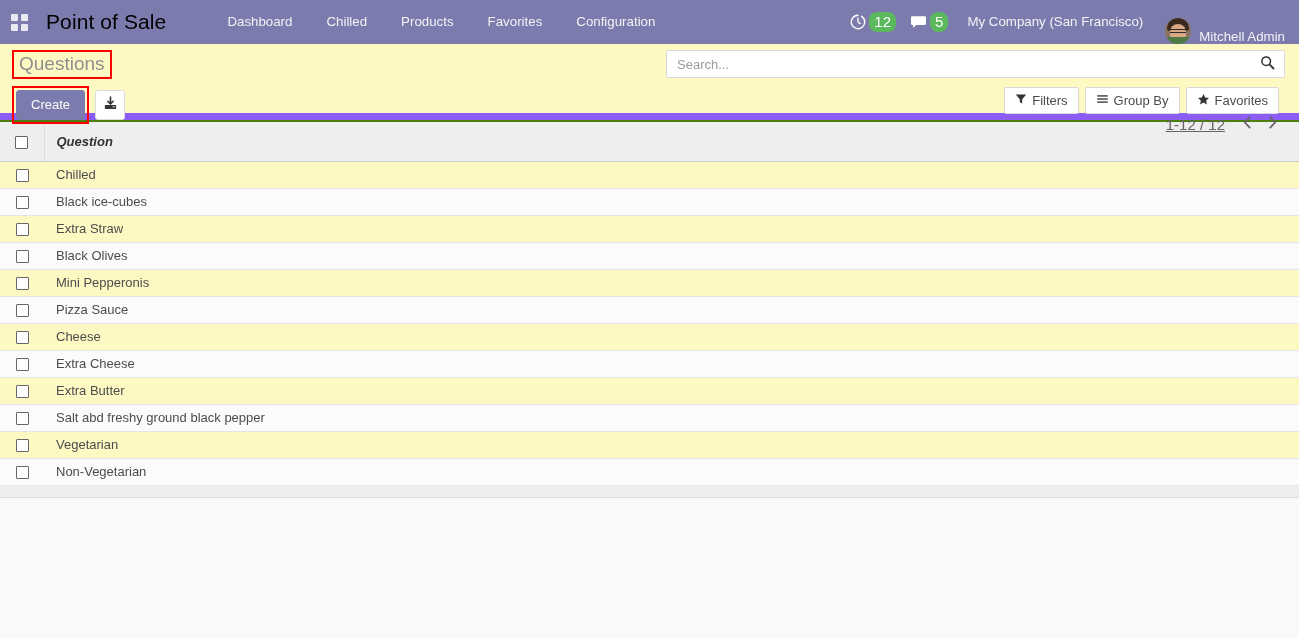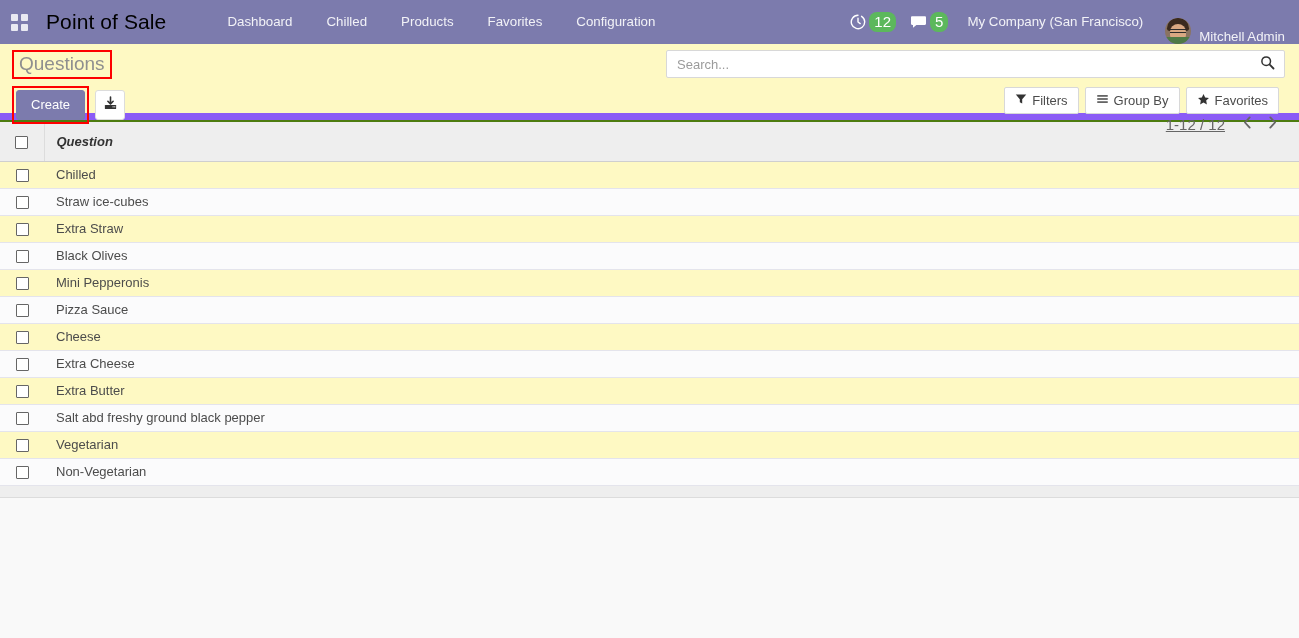--- a/index.html
+++ b/index.html
@@ -449,21 +449,21 @@
         <th class="col-q">Question</th>
       </tr>
     </thead>
     <tbody>
       <tr class="row-odd">
         <td class="col-check"><span class="chk"></span></td>
         <td class="col-q">Chilled</td>
       </tr>
       <tr class="row-even">
         <td class="col-check"><span class="chk"></span></td>
-        <td class="col-q">Straw ice-cubes</td>
+        <td class="col-q">Black ice-cubes</td>
       </tr>
       <tr class="row-odd">
         <td class="col-check"><span class="chk"></span></td>
         <td class="col-q">Extra Straw</td>
       </tr>
       <tr class="row-even">
         <td class="col-check"><span class="chk"></span></td>
         <td class="col-q">Black Olives</td>
       </tr>
       <tr class="row-odd">

